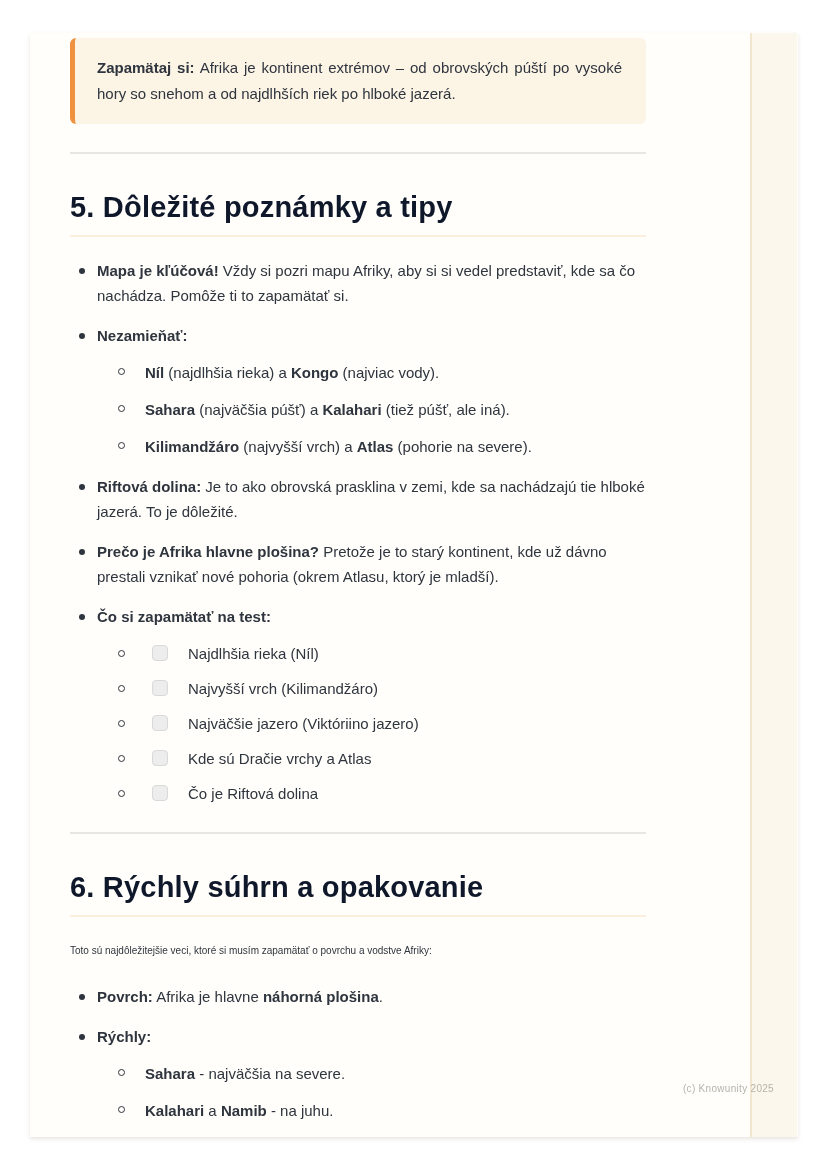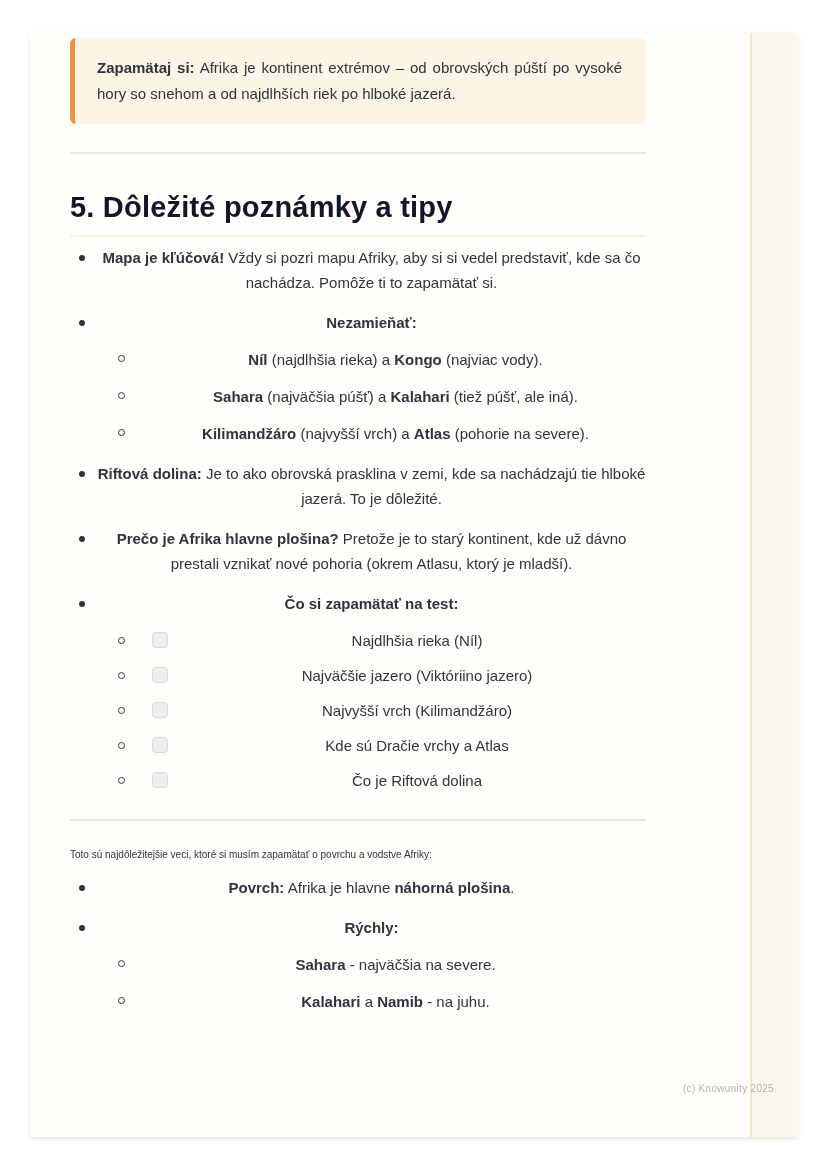--- a/index.html
+++ b/index.html
@@ -18,21 +18,21 @@
   .b{font-weight:700;}
   .callout{
     background:#fcf4e5;border-left:5px solid #f0913f;border-radius:6px;
     padding:17px 24px 17px 22px;font-size:15px;line-height:26px;text-align:justify;
   }
   .divider{border:none;border-top:2px solid #e9e7e3;margin:28px 0 0 0;height:0;}
   .h2{
     font-size:29px;line-height:33px;font-weight:700;color:#0f172a;
     margin:37px 0 0 0;padding-bottom:11px;border-bottom:2px solid #fceedd;letter-spacing:.2px;
   }
-  .list{margin-top:8px;font-size:15px;line-height:25px;text-align:center;}
+  .list{margin-top:21px;font-size:15px;line-height:25px;}
   .li1{position:relative;padding-left:27px;margin-bottom:15px;}
   .li1::before{
     content:"";position:absolute;left:9px;top:10px;width:6px;height:6px;
     border-radius:50%;background:#2f353e;
   }
   .li2{position:relative;margin:12px 0 12px 21px;padding-left:27px;}
   .li2::before{
     content:"";position:absolute;left:0;top:8px;width:5px;height:5px;
     border:1.5px solid #2f353e;border-radius:50%;background:transparent;
   }
@@ -95,37 +95,38 @@
         <span class="b">Prečo je Afrika hlavne plošina?</span><span> Pretože je to starý kontinent, kde už dávno prestali vznikať nové pohoria (okrem Atlasu, ktorý je mladší).</span>
       </div>
 
       <div class="li1">
         <span class="b">Čo si zapamätať na test:</span>
 
         <div class="chkrow">
           <span class="chkbox"></span><span>Najdlhšia rieka (Níl)</span>
         </div>
         <div class="chkrow">
-          <span class="chkbox"></span><span>Najväčšie jazero (Viktóriino jazero)</span>
+          <span class="chkbox"></span><span>Najvyšší vrch (Kilimandžáro)</span>
         </div>
         <div class="chkrow">
-          <span class="chkbox"></span><span>Najvyšší vrch (Kilimandžáro)</span>
+          <span class="chkbox"></span><span>Najväčšie jazero (Viktóriino jazero)</span>
         </div>
         <div class="chkrow">
           <span class="chkbox"></span><span>Kde sú Dračie vrchy a Atlas</span>
         </div>
         <div class="chkrow">
           <span class="chkbox"></span><span>Čo je Riftová dolina</span>
         </div>
       </div>
 
     </div>
 
     <hr class="divider">
 
+    <h2 class="h2">6. Rýchly súhrn a opakovanie</h2>
 
     <p class="para">Toto sú najdôležitejšie veci, ktoré si musím zapamätať o povrchu a vodstve Afriky:</p>
 
     <div class="list">
 
       <div class="li1">
         <span class="b">Povrch:</span><span> Afrika je hlavne </span><span class="b">náhorná plošina</span><span>.</span>
       </div>
 
       <div class="li1">

